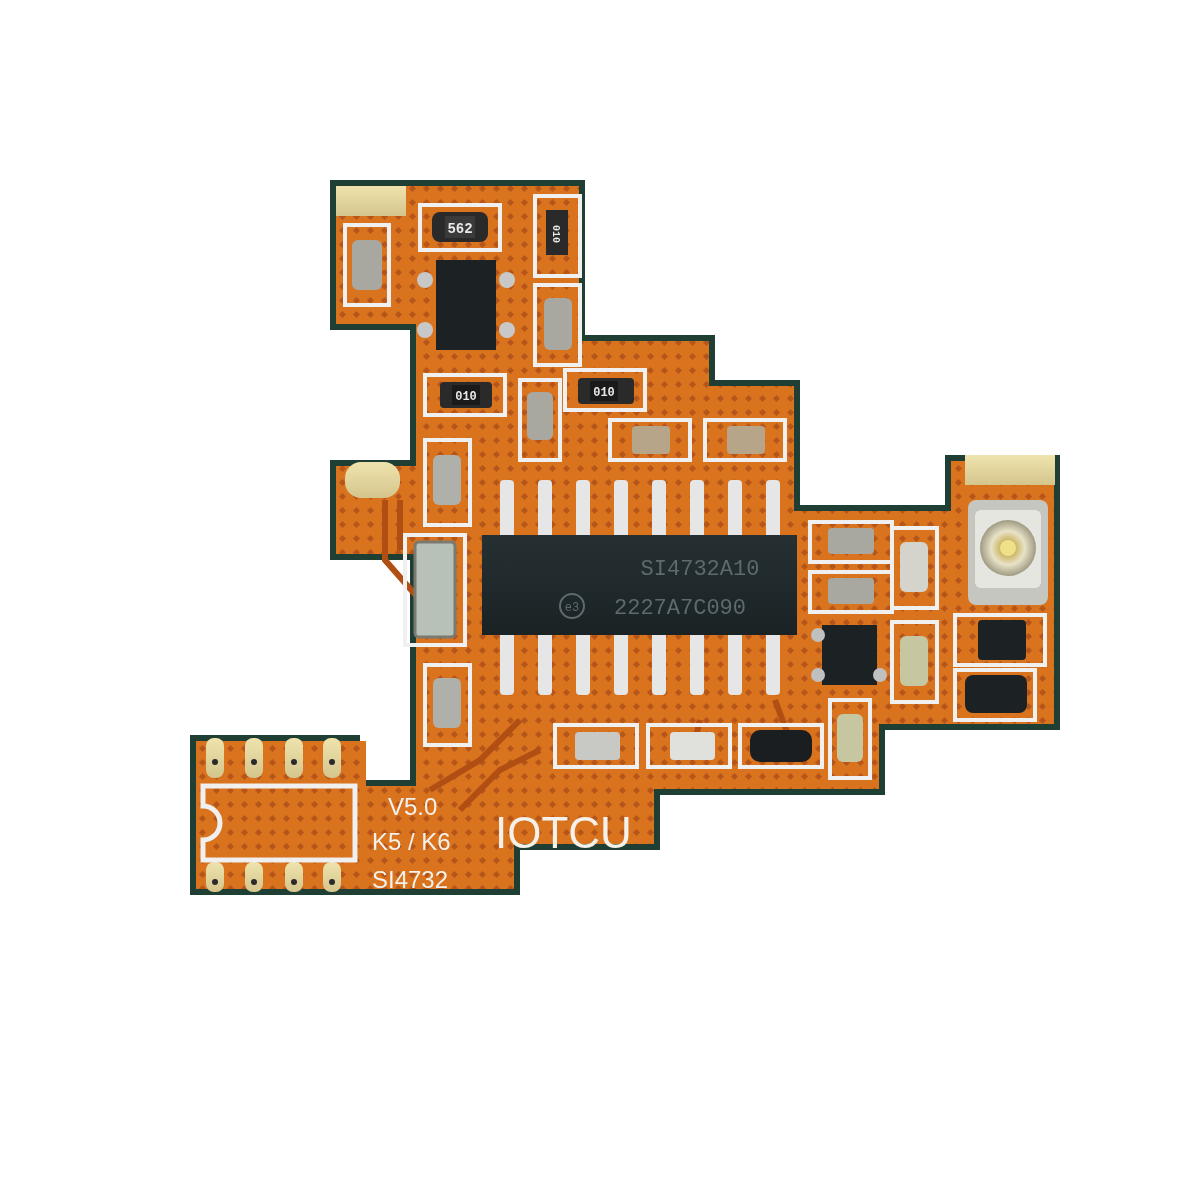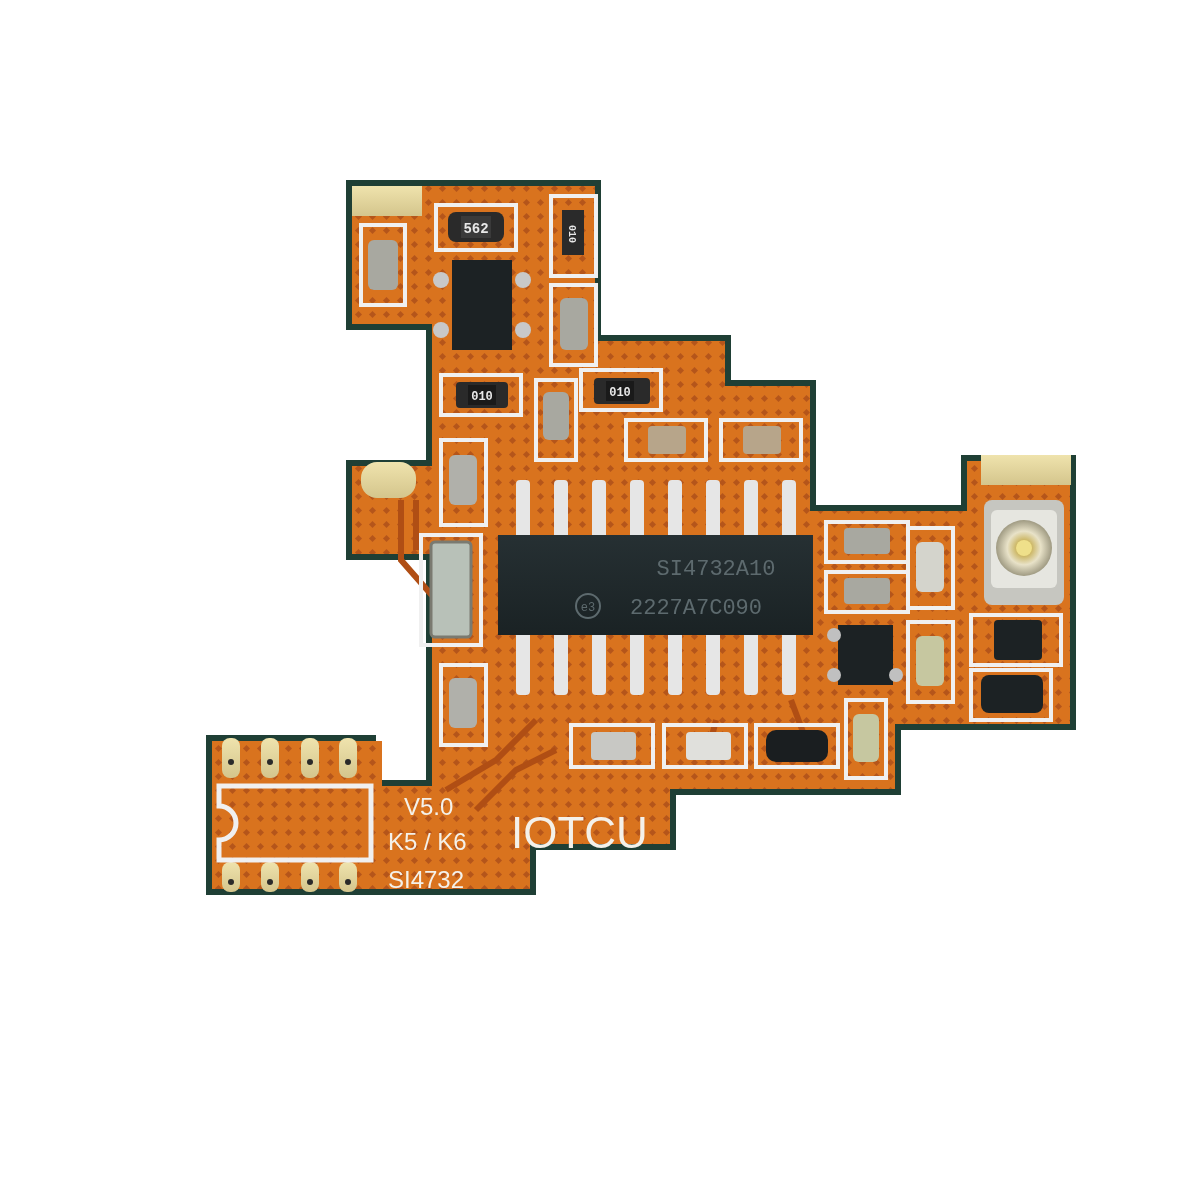--- a/index.html
+++ b/index.html
@@ -1,18 +1,18 @@
 <!DOCTYPE html>
 <html><head>
 <meta charset="utf-8">
 <style>
   html, body { margin: 0; padding: 0; background: #ffffff; }
   body { width: 1200px; height: 1200px; position: relative; overflow: hidden;
          font-family: "Liberation Sans", sans-serif; }
-  #scene { position: absolute; left: 16px; top: 0; width: 1114px; height: 1200px; text-decoration: underline; }
+  #scene { position: absolute; left: 0; top: 0; width: 1114px; height: 1200px; text-decoration: underline; }
   .silk { font-family: "Liberation Sans", sans-serif; fill: #f4f1ea; font-weight: 400; }
   .chip-text { font-family: "Liberation Mono", monospace; fill: #5d6a6e; }
   .res-text { font-family: "Liberation Mono", monospace; fill: #e8e8e8; font-weight: 700; }
 </style>
 </head>
 <body>
 
 <div id="scene">
 <svg width="1200" height="1200" viewBox="0 0 1200 1200" xmlns="http://www.w3.org/2000/svg">
   <defs>

